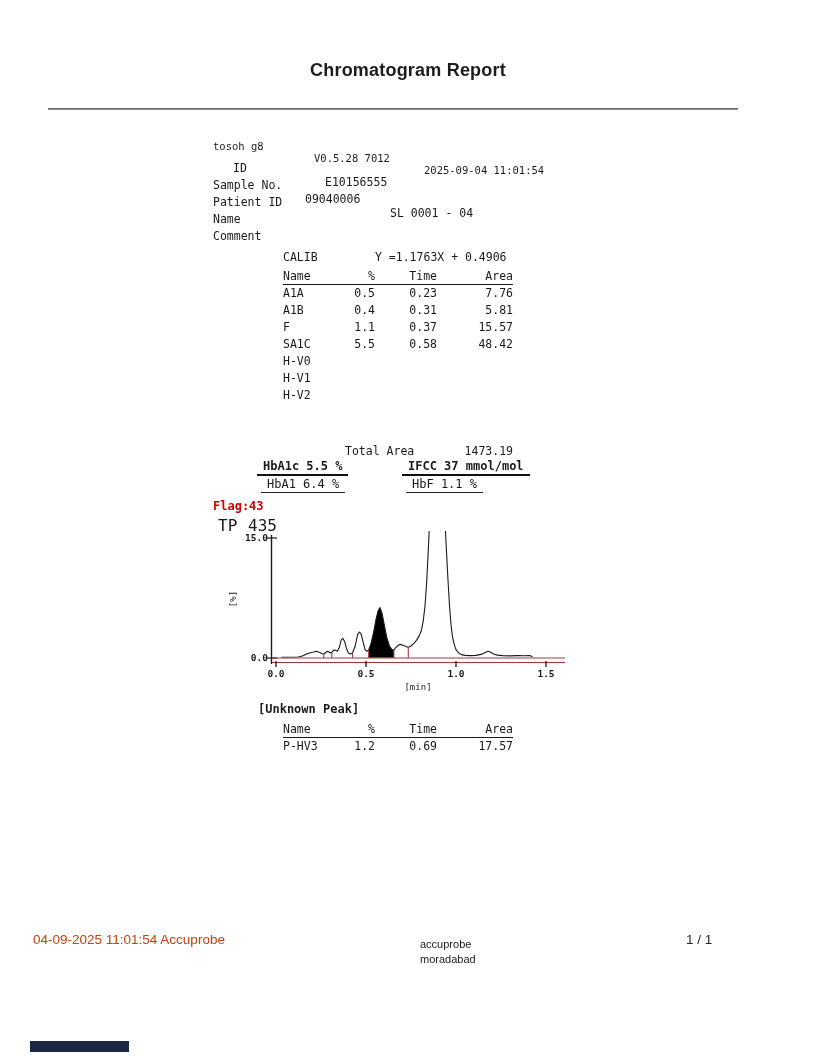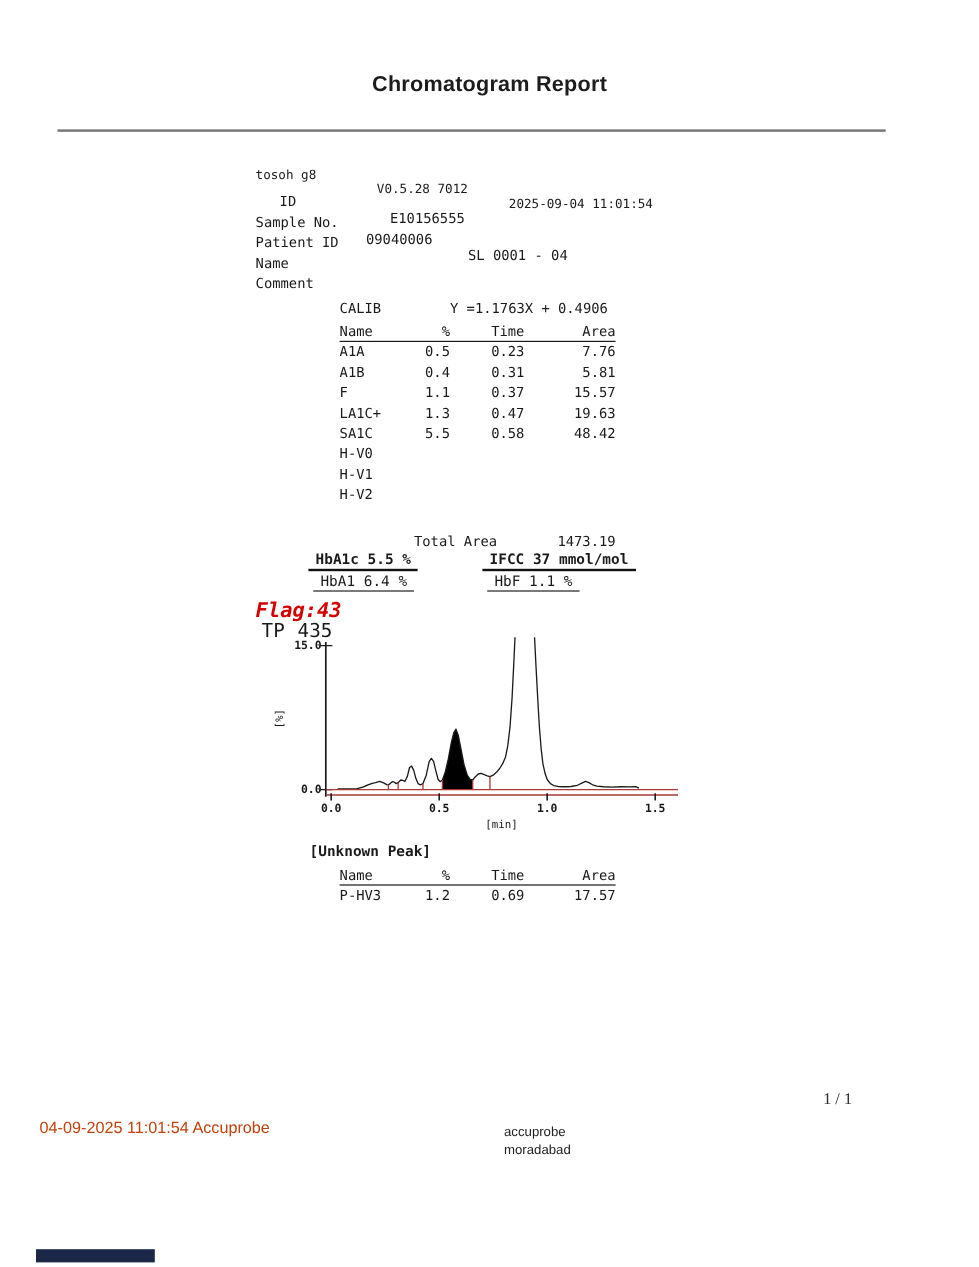--- a/index.html
+++ b/index.html
@@ -36,32 +36,32 @@
   .c-area { width:76px; text-align:right; }
 
   .total-line { position:absolute; left:283px; top:444px; width:230px; font-size:11.5px; }
   .total-line .t-lbl { position:absolute; left:62px; }
   .total-line .t-val { position:absolute; right:0; }
 
   .res { position:absolute; font-size:12px; padding:0 6px 1px 6px; white-space:pre; }
   .res.bold { font-weight:bold; border-bottom:2px solid #111; }
   .res.thin { border-bottom:1.5px solid #222; }
 
-  .flag { position:absolute; left:213px; top:499px; font-size:17px; font-weight:bold;font-style:italic; }
+  .flag { position:absolute; left:213px; top:499px; font-size:12px; font-weight:bold; }
   .tp-line { position:absolute; left:218px; top:516px; font-size:16px; }
   .tp-line .tp-val { position:absolute; left:30px; }
 
   .chart-wrap { position:absolute; left:224px; top:527px; width:352px; height:166px; }
 
   .unk-title { position:absolute; left:258px; top:702px; font-size:12px; font-weight:bold; }
 
   .footer-left { position:absolute; left:33px; top:932px;
     font-family:"Liberation Sans", sans-serif; font-size:13.5px; color:#c2410c; }
-  .footer-page { position:absolute; left:686px; top:908px;
-    font-family:Liberation Serif, serif; font-size:13.5px; color:#2a2a2a; }
+  .footer-page { position:absolute; left:686px; top:932px;
+    font-family:Liberation Sans, sans-serif; font-size:13.5px; color:#2a2a2a; }
   .footer-center { position:absolute; left:420px; top:937px;
     font-family:"Liberation Sans", sans-serif; font-size:11px; color:#222; line-height:15px; }
   .bottom-bar { position:absolute; left:30px; top:1041px; width:99px; height:11px; background:#1b2747; }
 </style>
 </head>
 <body>
 
 <div class="page">
 
   <div class="title">Chromatogram Report</div>
@@ -114,26 +114,20 @@
         <span class="c-name">A1B</span>
         <span class="c-pct">0.4</span>
         <span class="c-time">0.31</span>
         <span class="c-area">5.81</span>
       </div>
       <div class="trow">
         <span class="c-name">F</span>
         <span class="c-pct">1.1</span>
         <span class="c-time">0.37</span>
         <span class="c-area">15.57</span>
-      </div>
-      <div class="trow">
-        <span class="c-name">LA1C+</span>
-        <span class="c-pct">1.3</span>
-        <span class="c-time">0.47</span>
-        <span class="c-area">19.63</span>
       </div>
       <div class="trow">
         <span class="c-name">SA1C</span>
         <span class="c-pct">5.5</span>
         <span class="c-time">0.58</span>
         <span class="c-area">48.42</span>
       </div>
       <div class="trow">
         <span class="c-name">H-V0</span>
         <span class="c-pct"></span>

